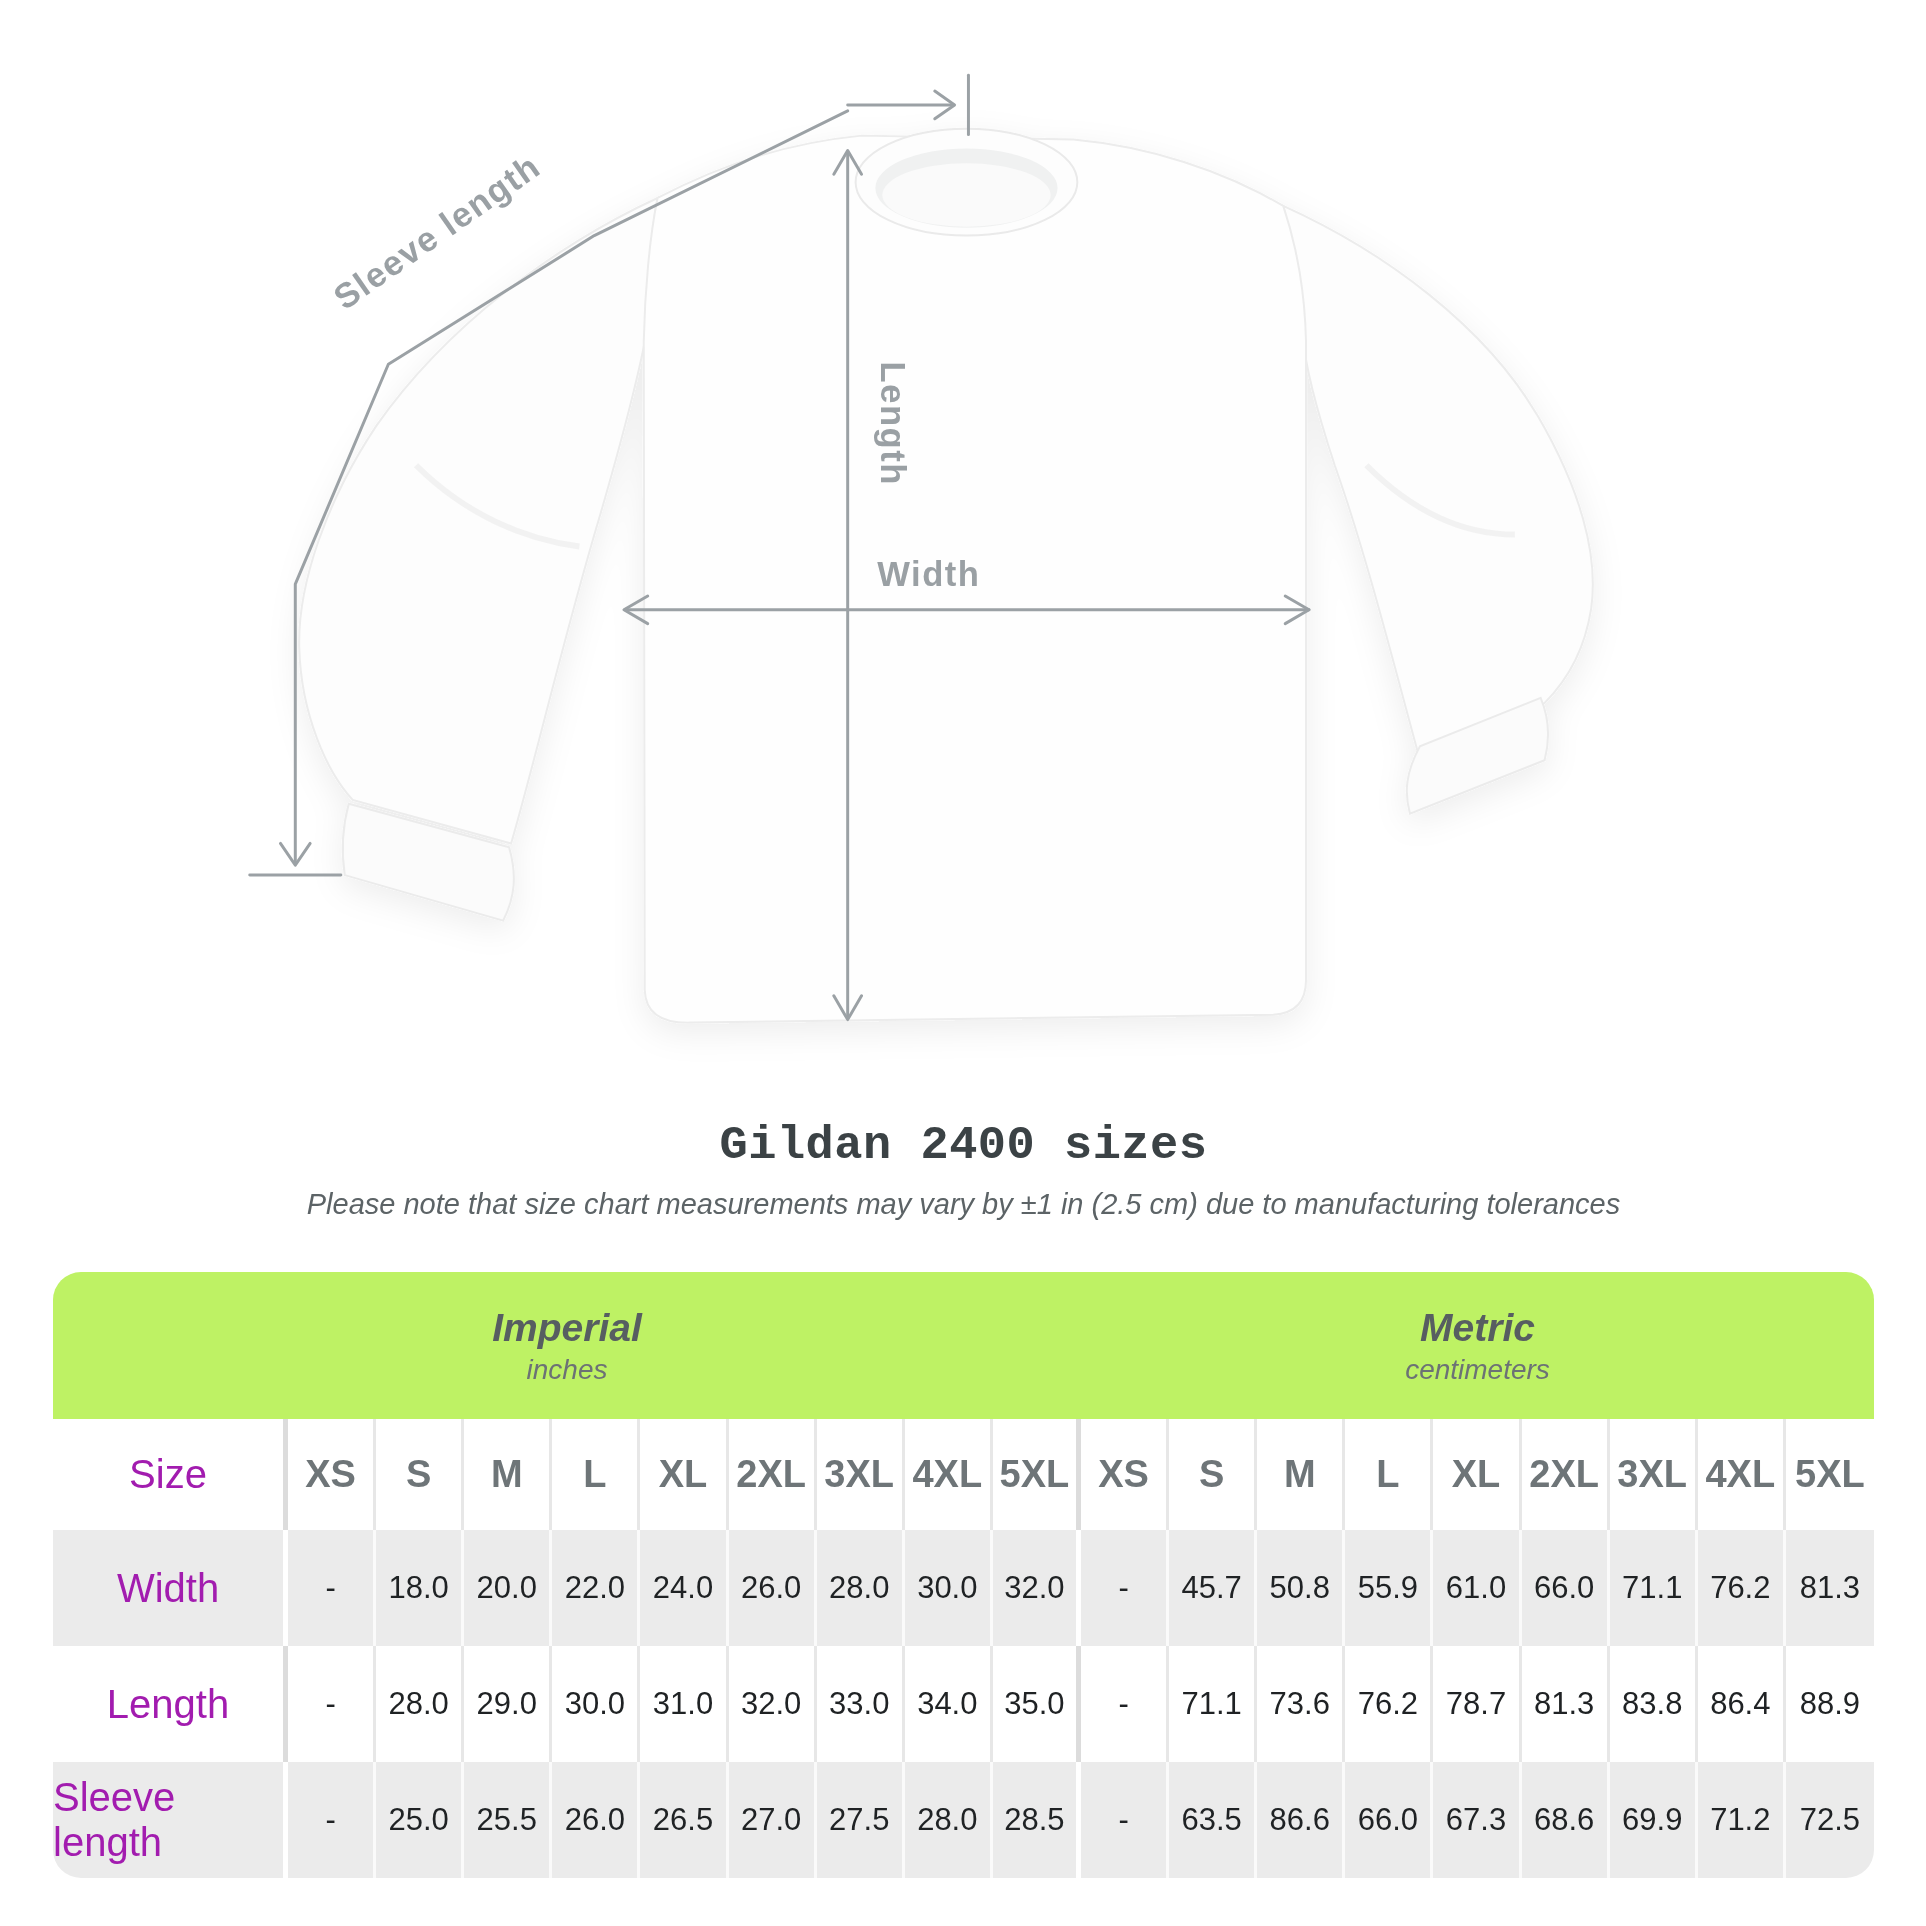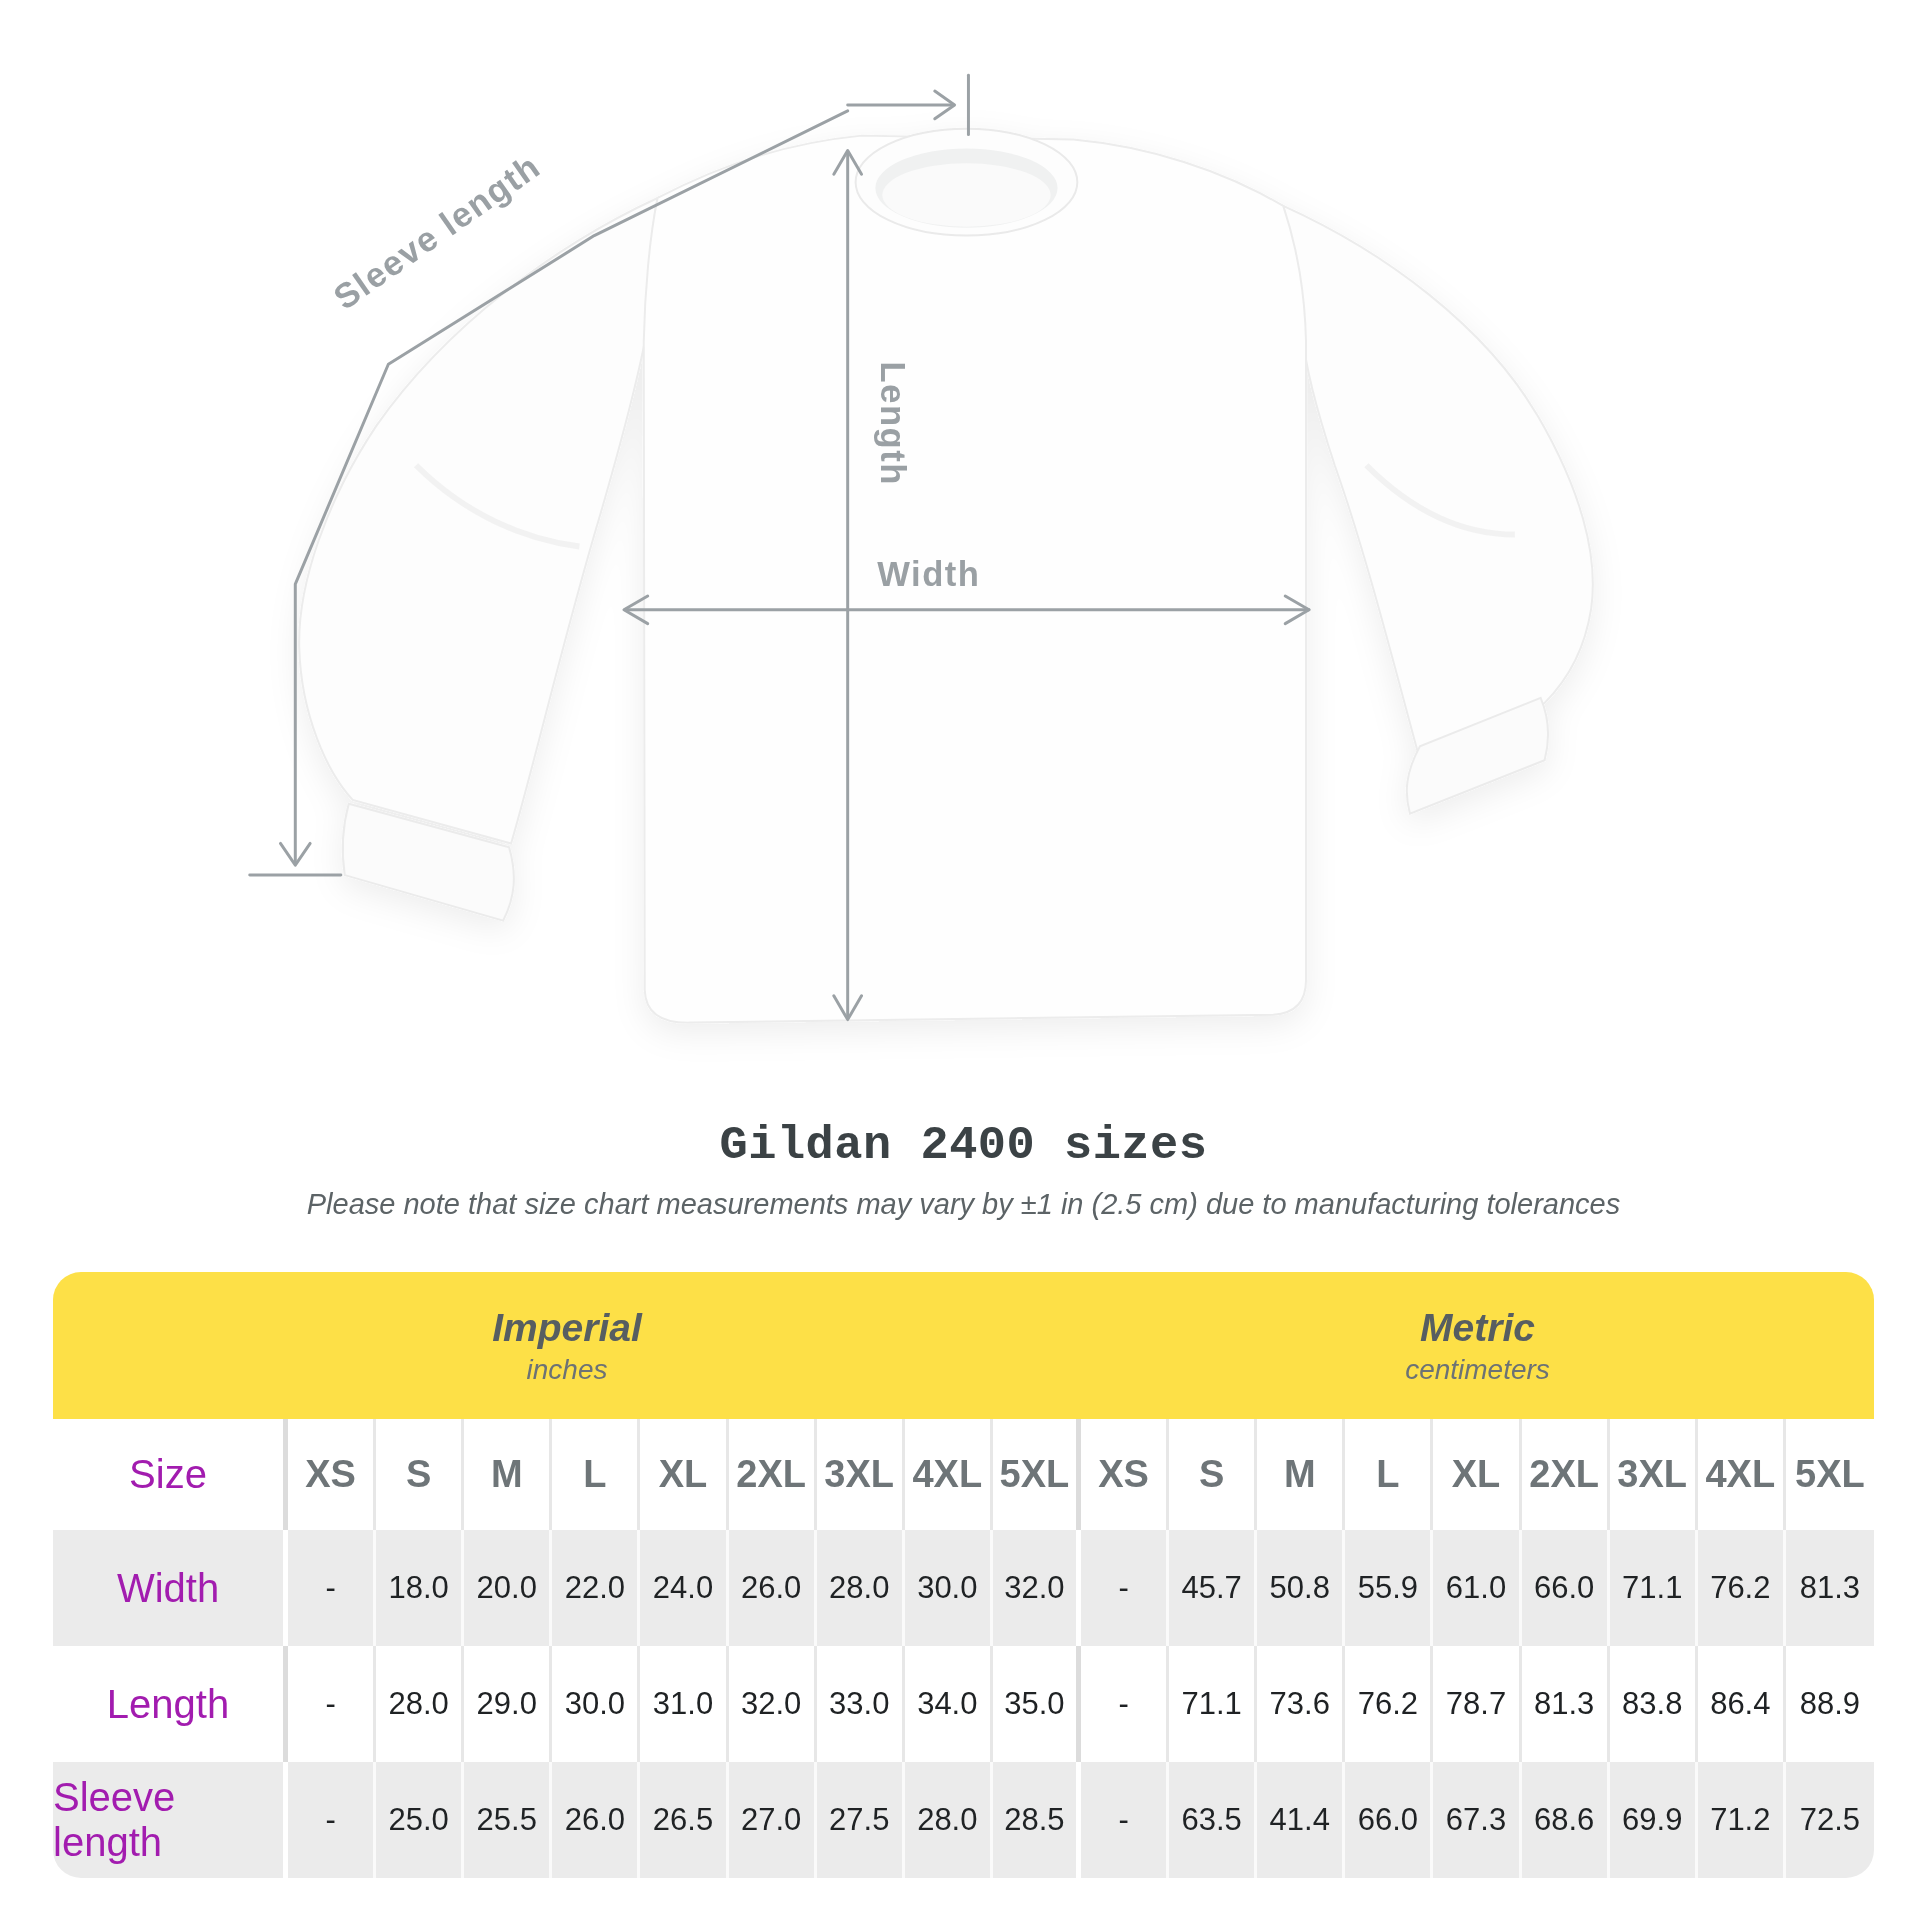--- a/index.html
+++ b/index.html
@@ -10,21 +10,21 @@
   .diagram{width:1927px;height:1081px;position:relative;}
   .diagram svg{display:block;}
 
   
   .title{margin:38px 0 0 0;text-align:center;font-size:47px;font-weight:bold;color:#3b4245;letter-spacing:0.5px;font-family:Liberation Mono, monospace;}
   .subtitle{margin:16px 0 0 0;text-align:center;font-style:italic;font-size:29px;color:#5c6366;}
 
   
   .chart{margin:51px 53px 0 53px;border-radius:28px;overflow:hidden;}
   .t-row{display:grid;grid-template-columns:235px repeat(18,1fr);}
-  .band{background:#fde047;height:147px;}
+  .band{background:#bef264;height:147px;}
   .band-cell{display:flex;flex-direction:column;align-items:center;justify-content:center;}
   .span10{grid-column:1 / span 10;}
   .span9{grid-column:11 / span 9;}
   .band-title{font-size:39px;font-weight:bold;font-style:italic;color:#575e61;}
   .band-sub{font-size:28px;font-style:italic;color:#6c7275;margin-top:4px;}
 
   .row-head{height:111px;background:#ffffff;}
   #body-rows .t-row{height:116px;}
   .row-gray{background:#ebebeb;}
   .row-white{background:#ffffff;}
@@ -210,21 +210,21 @@
           <div class="c val">25.0</div>
           <div class="c val">25.5</div>
           <div class="c val">26.0</div>
           <div class="c val">26.5</div>
           <div class="c val">27.0</div>
           <div class="c val">27.5</div>
           <div class="c val">28.0</div>
           <div class="c val strong">28.5</div>
           <div class="c val">-</div>
           <div class="c val">63.5</div>
-          <div class="c val">41.4</div>
+          <div class="c val">86.6</div>
           <div class="c val">66.0</div>
           <div class="c val">67.3</div>
           <div class="c val">68.6</div>
           <div class="c val">69.9</div>
           <div class="c val">71.2</div>
           <div class="c val last">72.5</div>
         </div>
       </div>
   </div>
 

